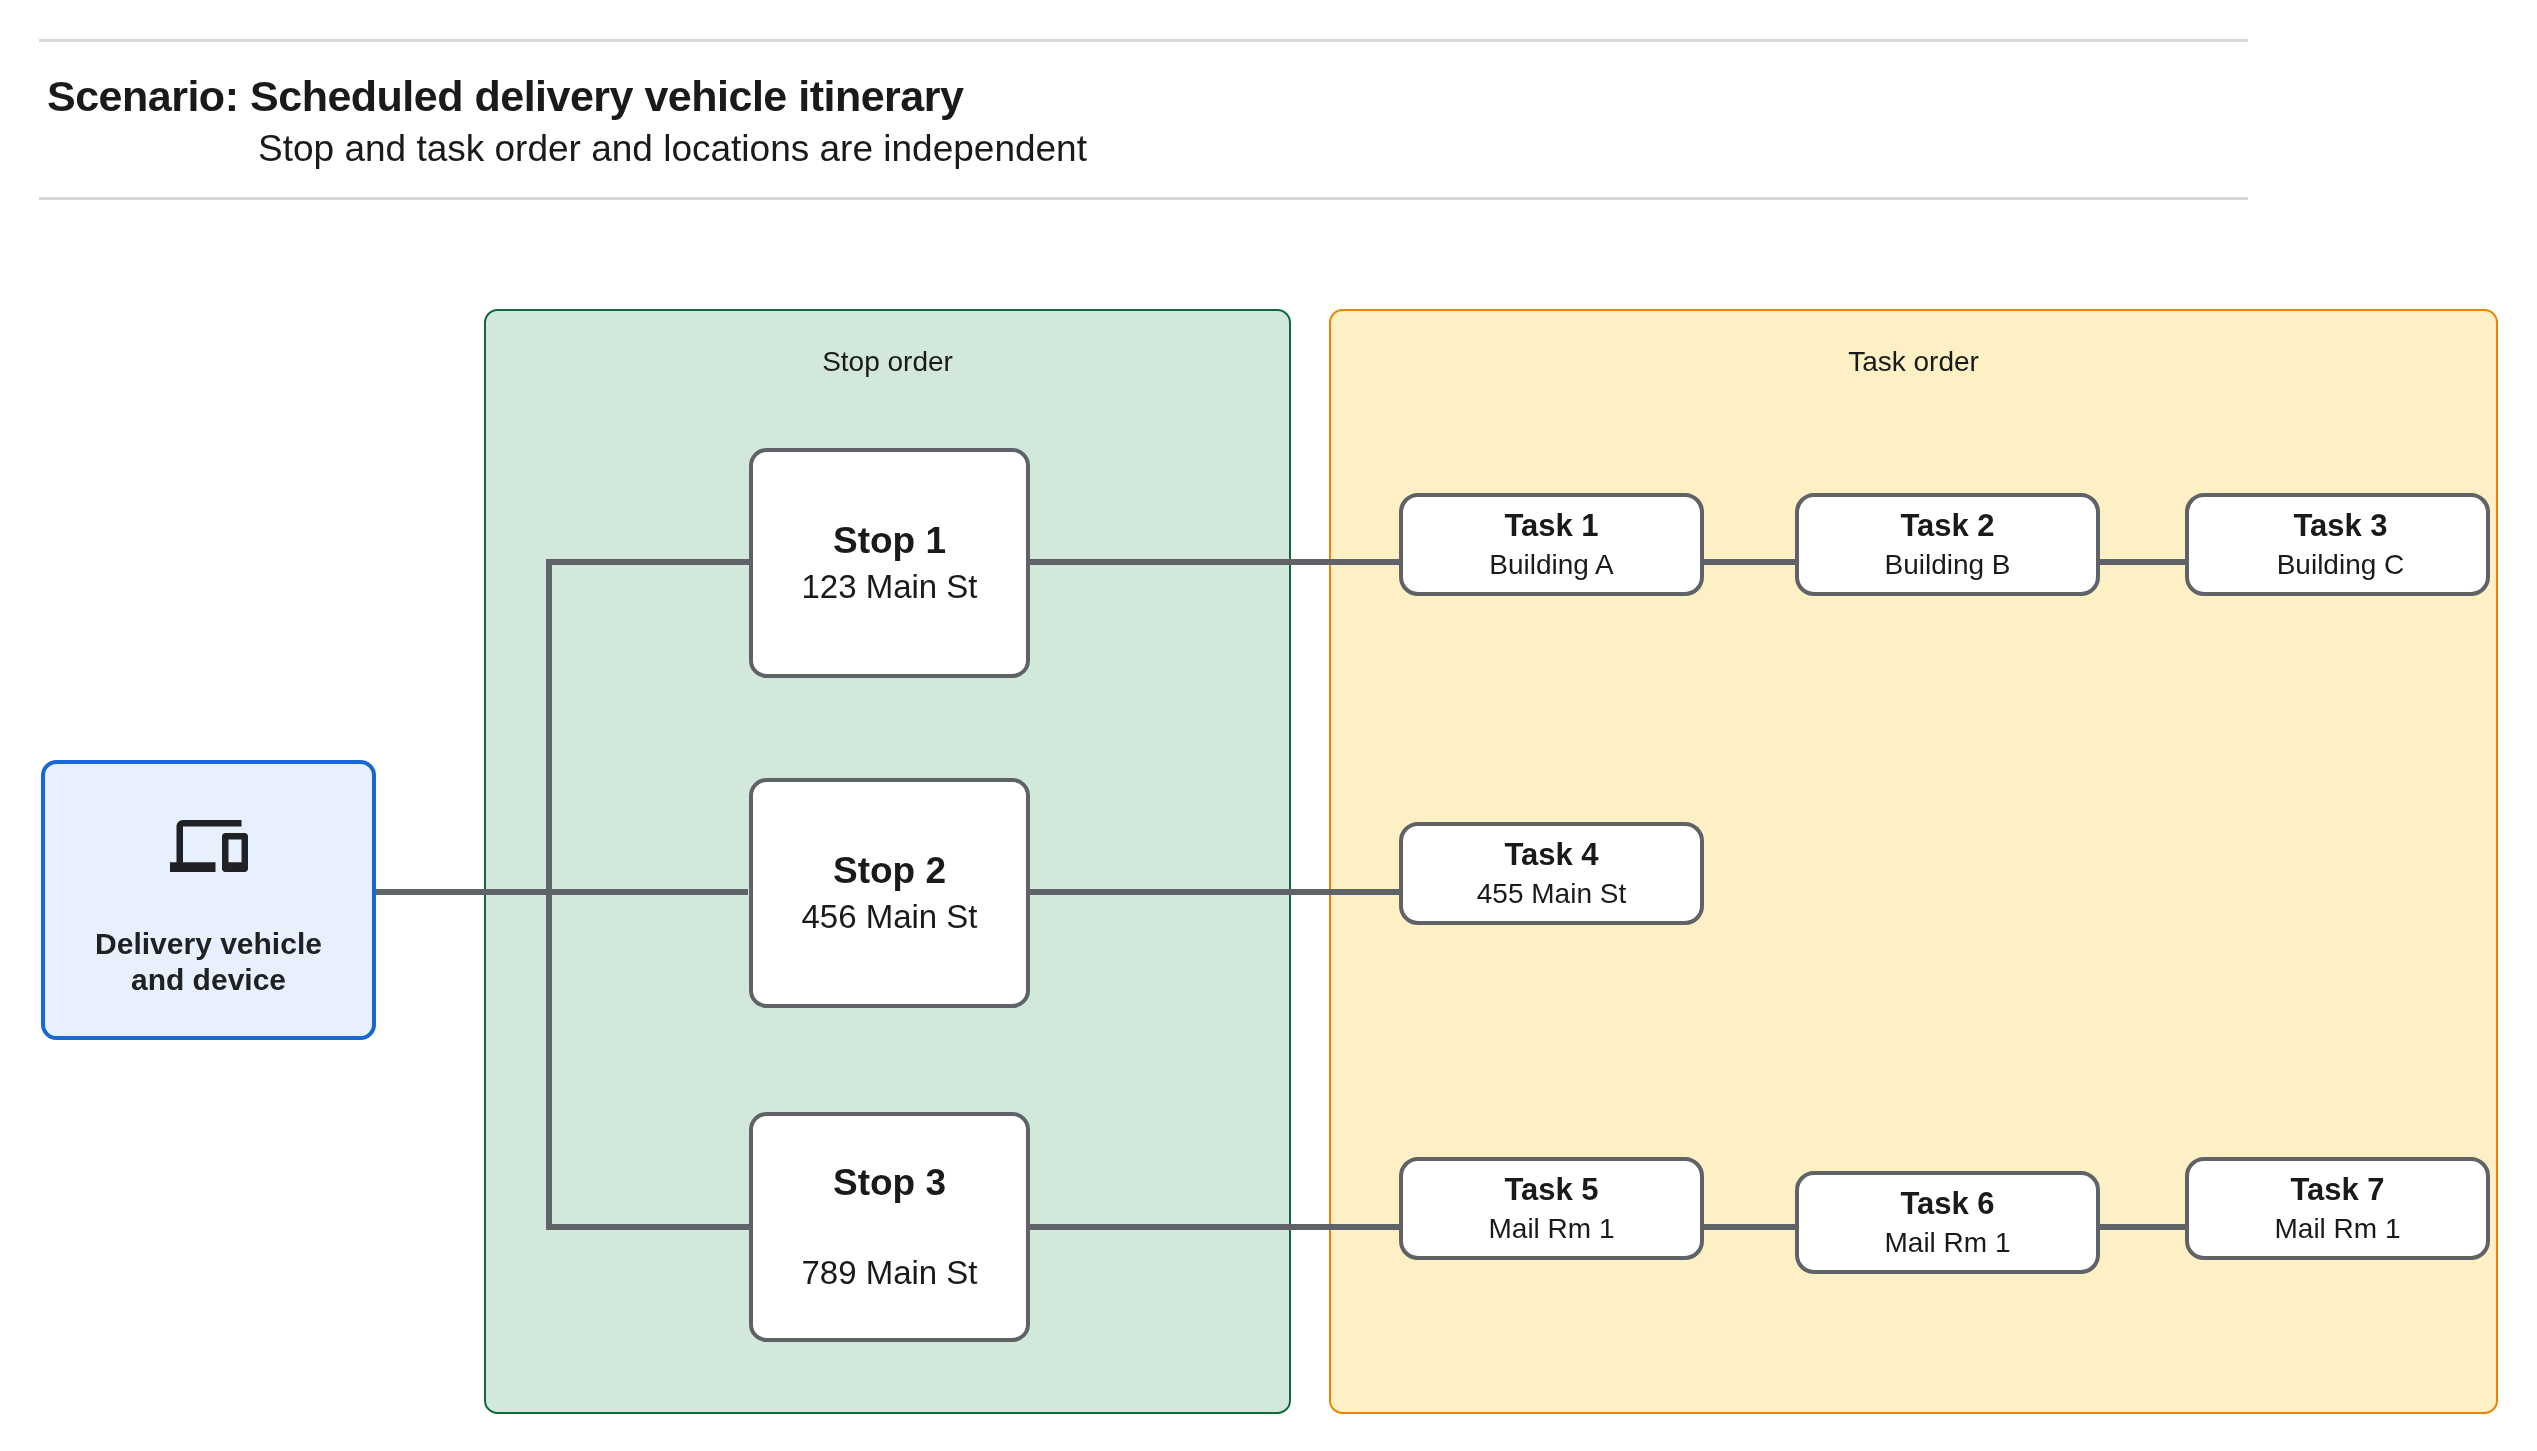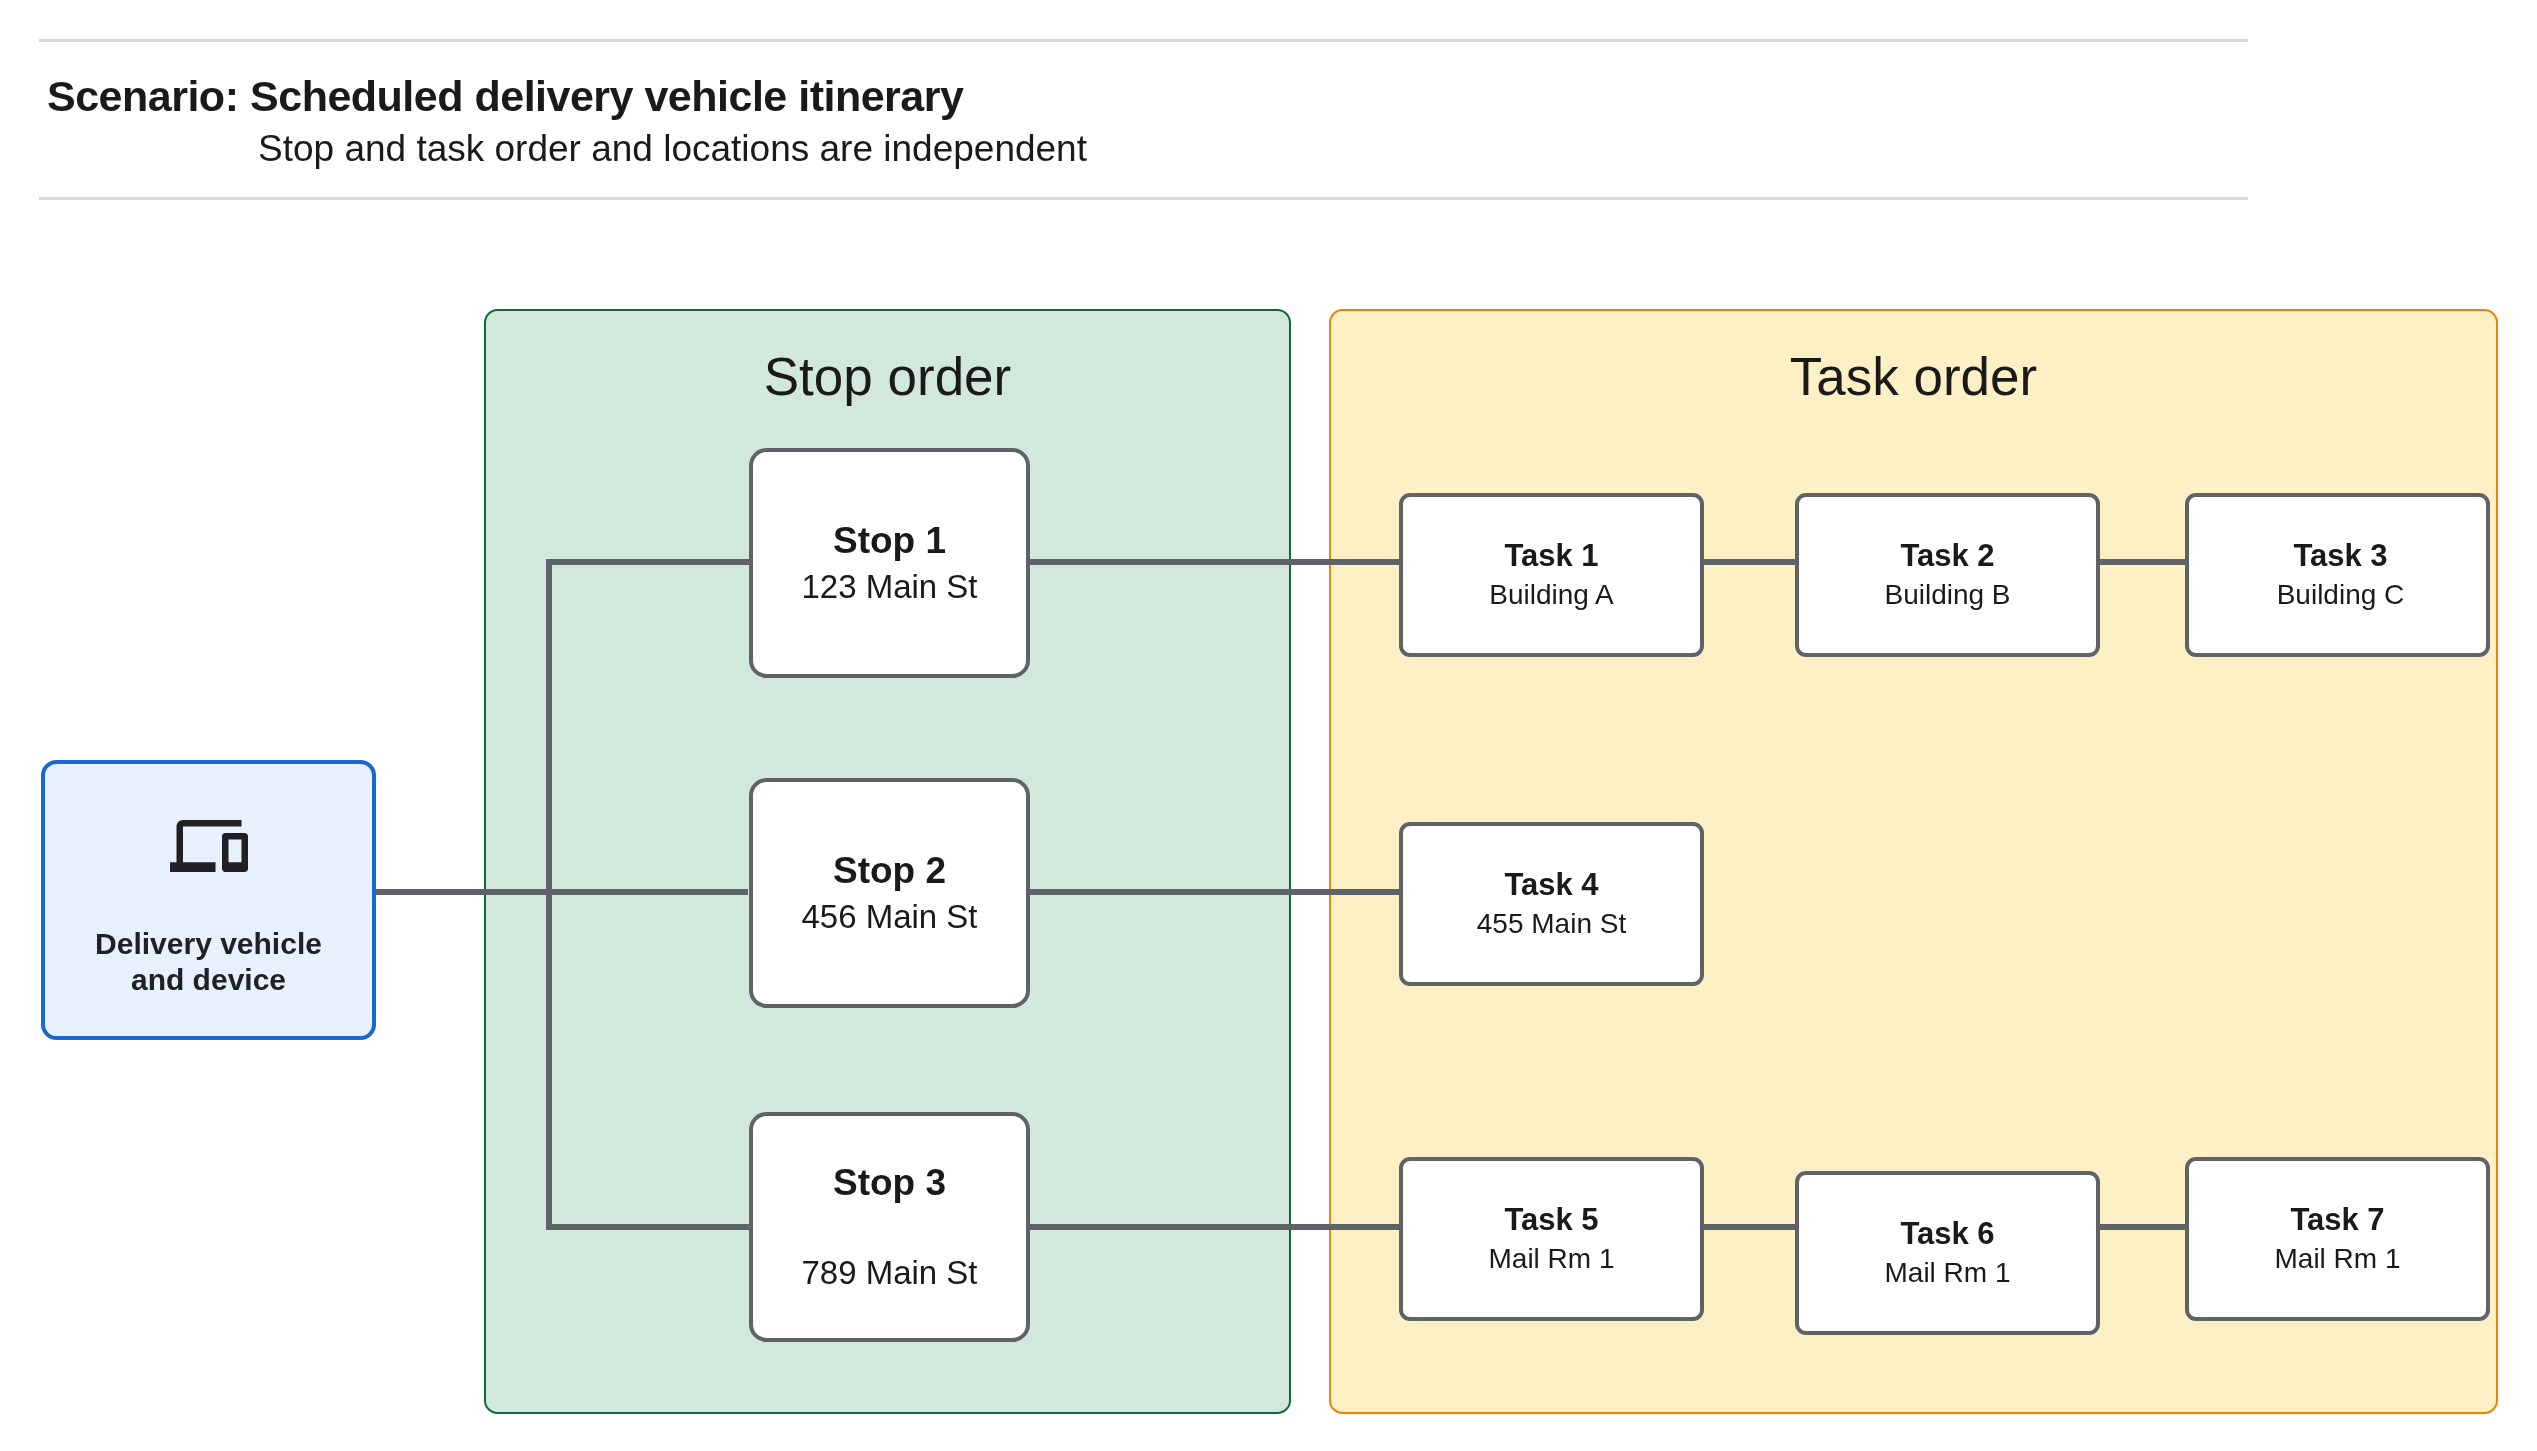--- a/index.html
+++ b/index.html
@@ -56,21 +56,21 @@
   }
   .panel-task {
     left: 1329px;
     width: 1169px;
     background: #fdf0c5;
     border: 2.9px solid #ef8200;
   }
   .panel-title {
     margin-top: 35px;
     text-align: center;
-    font-size: 53px;
+    font-size: 28px;
     font-weight: 400;
   }
 
   .line {
     position: absolute;
     background: #5f6368;
     z-index: 2;
   }
 
   .node {
@@ -80,21 +80,21 @@
     border-radius: 15.5px;
     box-sizing: border-box;
     display: flex;
     flex-direction: column;
     align-items: center;
     justify-content: center;
     text-align: center;
     z-index: 3;
   }
   .stop-node { left: 749px; width: 281px; height: 230px; border-radius: 17.5px; }
-  .task-node { width: 305px; height: 164px; border-radius: 11px; }
+  .task-node { width: 305px; height: 103px; border-radius: 19px; }
   .node-title { font-size: 37px; font-weight: 700; line-height: 1.1; }
   .node-sub   { font-size: 33px; font-weight: 400; margin-top: 7.8px; line-height: 1.1; }
   .task-node .node-title { font-size: 31px; }
   .task-node .node-sub   { font-size: 28px; margin-top: 6.8px; }
 
   .vehicle-node {
     left: 41px;
     top: 752px;
     width: 335px;
     height: 280px;

